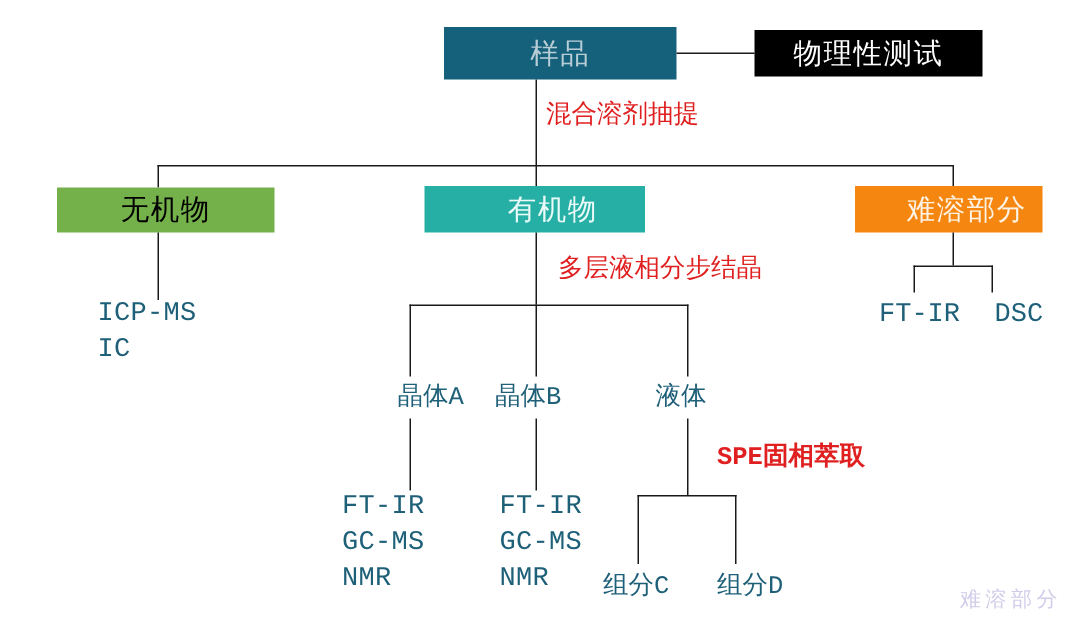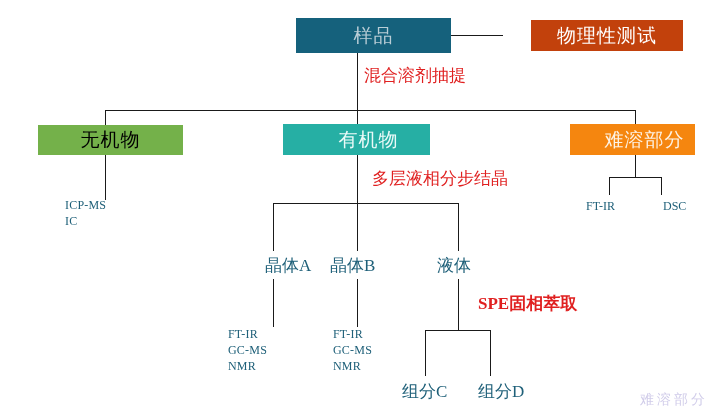--- a/index.html
+++ b/index.html
@@ -5,55 +5,55 @@
   html, body {
     margin: 0;
     padding: 0;
     background: #ffffff;
   }
   #canvas {
     position: relative;
     width: 726px;
     height: 417px;
     background: #ffffff;
-    font-family: Liberation Serif, serif;
+    font-family: Liberation Mono, monospace;
     overflow: hidden;
   }
 
   
   .box {
     position: absolute;
     display: flex;
     align-items: center;
     justify-content: center;
     color: #ffffff;
     font-size: 19px;
     letter-spacing: 1px;
     box-sizing: border-box;
     white-space: nowrap;
   }
   .box-sample      { background: #15617C; color: #b9cdd6; }
-  .box-physical    { background: #c2410c; color: #ffffff; margin-left: 28px; }
+  .box-physical    { background: #000000; color: #ffffff; }
   .box-inorganic   { background: #74B14A; color: #000000; }
   .box-organic     { background: #26AFA4; color: #eafaf8; padding-left: 24px; }
   .box-insoluble   { background: #F5860F; color: #fdf2e4; padding-left: 24px; }
 
   
   .ln {
     position: absolute;
     background: #1a1a1a;
   }
   .ln-v { width: 1px; }
   .ln-h { height: 1px; }
 
   
   .node {
     position: absolute;
     color: #1F6079;
-    font-size: 12px;
+    font-size: 18px;
     white-space: nowrap;
     line-height: 1.32;
   }
   .node-cn { font-size: 17px; }
   .leaflist { letter-spacing: 0.2px; }
 
   
   .annot {
     position: absolute;
     color: #E02020;

